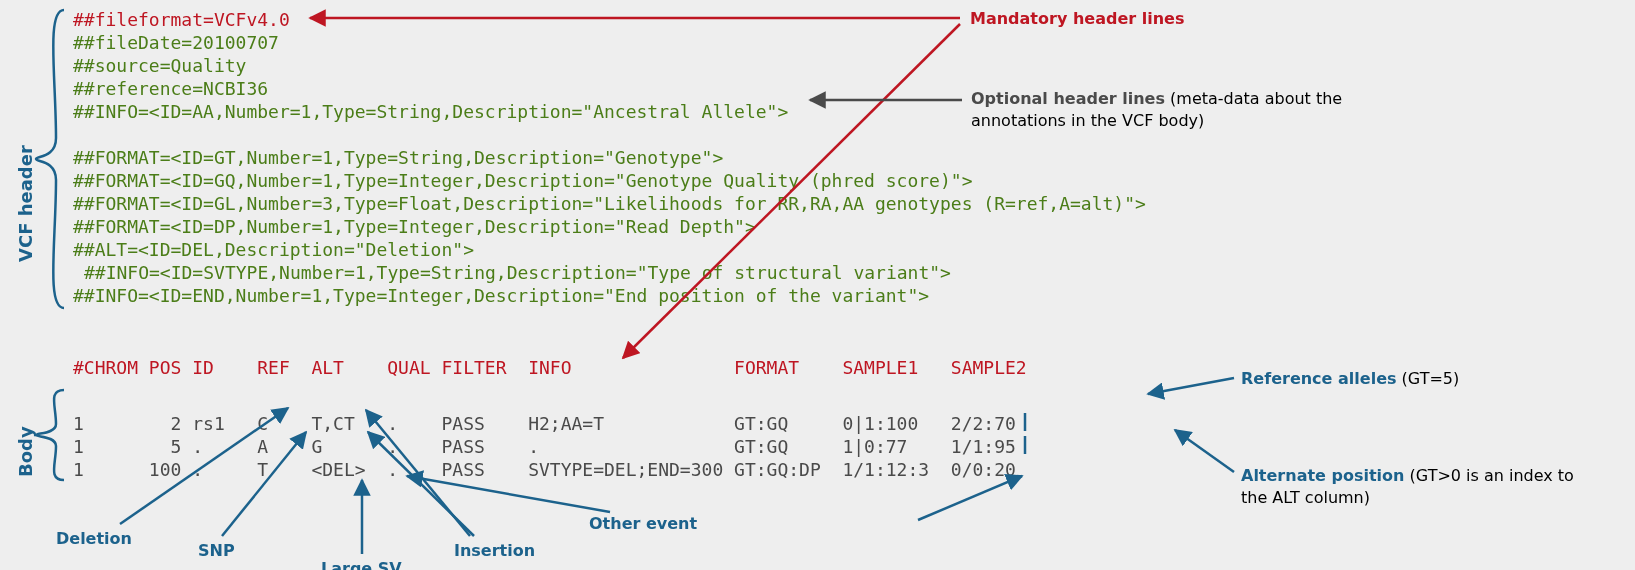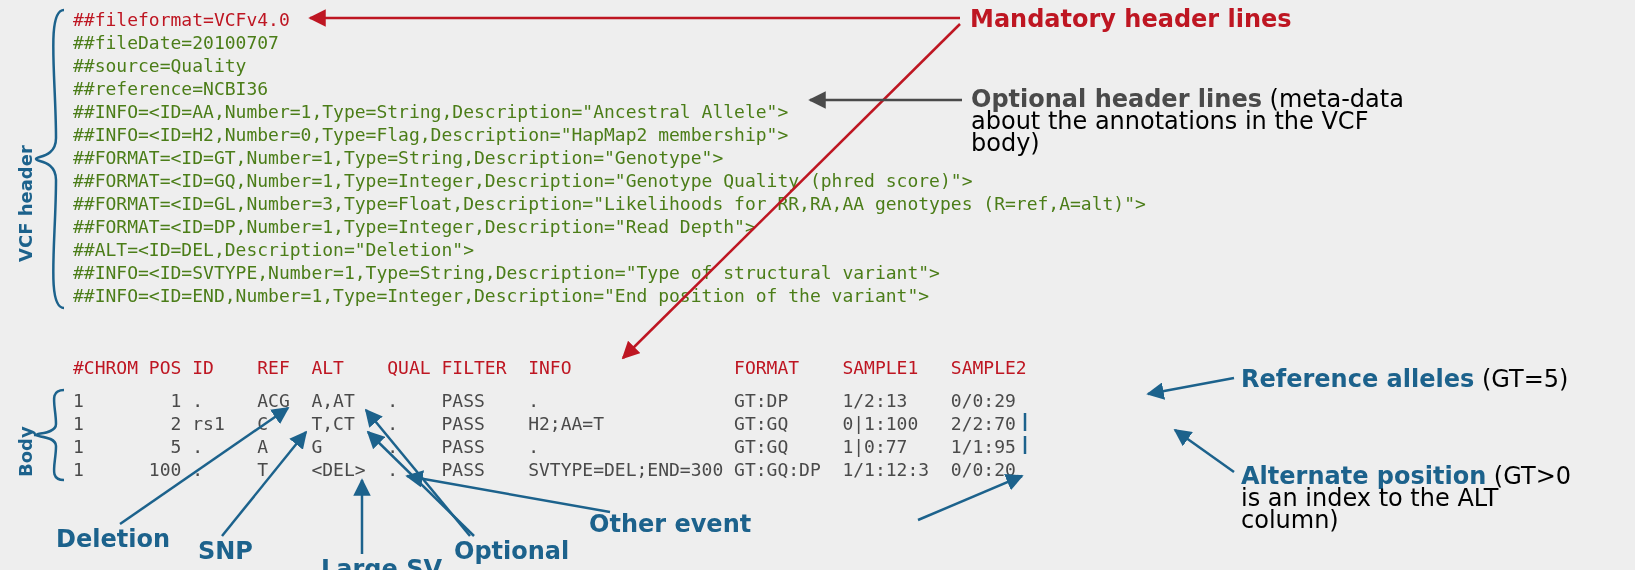--- a/index.html
+++ b/index.html
@@ -17,21 +17,21 @@
   }
   .mono {
     font-family: "DejaVu Sans Mono", "Menlo", "Consolas", monospace;
     font-size: 18px;
     line-height: 23px;
     white-space: pre;
     letter-spacing: 0px;
   }
   .sans {
     font-family: "DejaVu Sans", "Verdana", sans-serif;
-    font-size: 24px;
+    font-size: 16px;
     line-height: 22px;
   }
   .bold { font-weight: 700; }
   .olive { color: #4b7d18; }
   .crimson { color: #be1622; }
   .steel  { color: #1c628c; }
   .charcoal { color: #4a4a4a; }
   .abs { position: absolute; }
 
   
@@ -73,32 +73,30 @@
   </svg>
   <svg class="brace" style="left:34px; top:388px;" width="32" height="94" viewBox="0 0 32 94">
     <path d="M30 2 C14 2 22 18 22 36 C22 46 2 45 2 47 C2 49 22 48 22 58 C22 76 14 92 30 92" fill="none" stroke="#1c628c" stroke-width="2.5"></path>
   </svg>
 
   <div class="abs mono crimson" style="left:73px; top:8px;">##fileformat=VCFv4.0</div>
   <div class="abs mono olive" style="left:73px; top:31px;">##fileDate=20100707</div>
   <div class="abs mono olive" style="left:73px; top:54px;">##source=Quality</div>
   <div class="abs mono olive" style="left:73px; top:77px;">##reference=NCBI36</div>
   <div class="abs mono olive" style="left:73px; top:100px;">##INFO=&lt;ID=AA,Number=1,Type=String,Description="Ancestral Allele"&gt;</div>
-  <div class="abs mono olive" style="left:73px; top:123px;">##INFO=&lt;ID=H2,Number=0,Type=Flag,Description="HapMap2 membership"&gt;</div>
   <div class="abs mono olive" style="left:73px; top:146px;">##FORMAT=&lt;ID=GT,Number=1,Type=String,Description="Genotype"&gt;</div>
   <div class="abs mono olive" style="left:73px; top:169px;">##FORMAT=&lt;ID=GQ,Number=1,Type=Integer,Description="Genotype Quality (phred score)"&gt;</div>
   <div class="abs mono olive" style="left:73px; top:192px;">##FORMAT=&lt;ID=GL,Number=3,Type=Float,Description="Likelihoods for RR,RA,AA genotypes (R=ref,A=alt)"&gt;</div>
   <div class="abs mono olive" style="left:73px; top:215px;">##FORMAT=&lt;ID=DP,Number=1,Type=Integer,Description="Read Depth"&gt;</div>
   <div class="abs mono olive" style="left:73px; top:238px;">##ALT=&lt;ID=DEL,Description="Deletion"&gt;</div>
-  <div class="abs mono olive" style="left:73px; top:261px;">##INFO=&lt;ID=SVTYPE,Number=1,Type=String,Description="Type of structural variant"&gt;</div>
+  <div class="abs mono olive" style="left:84px; top:261px;">##INFO=&lt;ID=SVTYPE,Number=1,Type=String,Description="Type of structural variant"&gt;</div>
   <div class="abs mono olive" style="left:73px; top:284px;">##INFO=&lt;ID=END,Number=1,Type=Integer,Description="End position of the variant"&gt;</div>
 
   <div class="abs mono crimson" style="left:73px; top:356px;">#CHROM POS ID    REF  ALT    QUAL FILTER  INFO               FORMAT    SAMPLE1   SAMPLE2</div>
 
-  <div class="abs mono charcoal" style="left:73px; top:389px;">1        1 .     ACG  A,AT   .    PASS    .                  GT:DP     1/2:13    0/0:29</div>
   <div class="abs mono charcoal" style="left:73px; top:412px;">1        2 rs1   C    T,CT   .    PASS    H2;AA=T            GT:GQ     0|1:100   2/2:70</div>
   <div class="abs mono charcoal" style="left:73px; top:435px;">1        5 .     A    G      .    PASS    .                  GT:GQ     1|0:77    1/1:95</div>
   <div class="abs mono charcoal" style="left:73px; top:458px;">1      100 .     T    &lt;DEL&gt;  .    PASS    SVTYPE=DEL;END=300 GT:GQ:DP  1/1:12:3  0/0:20</div>
 
   <div class="ann sans bold crimson" style="left:970px; top:8px;">Mandatory header lines</div>
 
   <div class="ann sans" style="left:971px; top:88px; width:460px;">
     <span class="bold charcoal">Optional header lines</span><span class="ann-sub"> (meta-data about the annotations in the VCF body)</span>
   </div>
 
@@ -106,21 +104,21 @@
     <span class="bold steel">Reference alleles</span><span class="ann-sub"> (GT=5)</span>
   </div>
 
   <div class="ann sans" style="left:1241px; top:465px; width:340px;">
     <span class="bold steel">Alternate position</span><span class="ann-sub"> (GT&gt;0 is an index to the ALT column)</span>
   </div>
 
   <div class="ann sans bold steel" style="left:56px; top:528px;">Deletion</div>
   <div class="ann sans bold steel" style="left:198px; top:540px;">SNP</div>
   <div class="ann sans bold steel" style="left:321px; top:558px;">Large SV</div>
-  <div class="ann sans bold steel" style="left:454px; top:540px;">Optional</div>
+  <div class="ann sans bold steel" style="left:454px; top:540px;">Insertion</div>
   <div class="ann sans bold steel" style="left:589px; top:513px;">Other event</div>
 
 
   <svg class="overlay">
     <defs>
       <marker id="ah-red" viewBox="0 0 10 10" refX="9" refY="5" markerWidth="7" markerHeight="7" orient="auto-start-reverse">
         <path d="M0 0 L10 5 L0 10 z" fill="#be1622"></path>
       </marker>
       <marker id="ah-grey" viewBox="0 0 10 10" refX="9" refY="5" markerWidth="7" markerHeight="7" orient="auto-start-reverse">
         <path d="M0 0 L10 5 L0 10 z" fill="#4a4a4a"></path>

